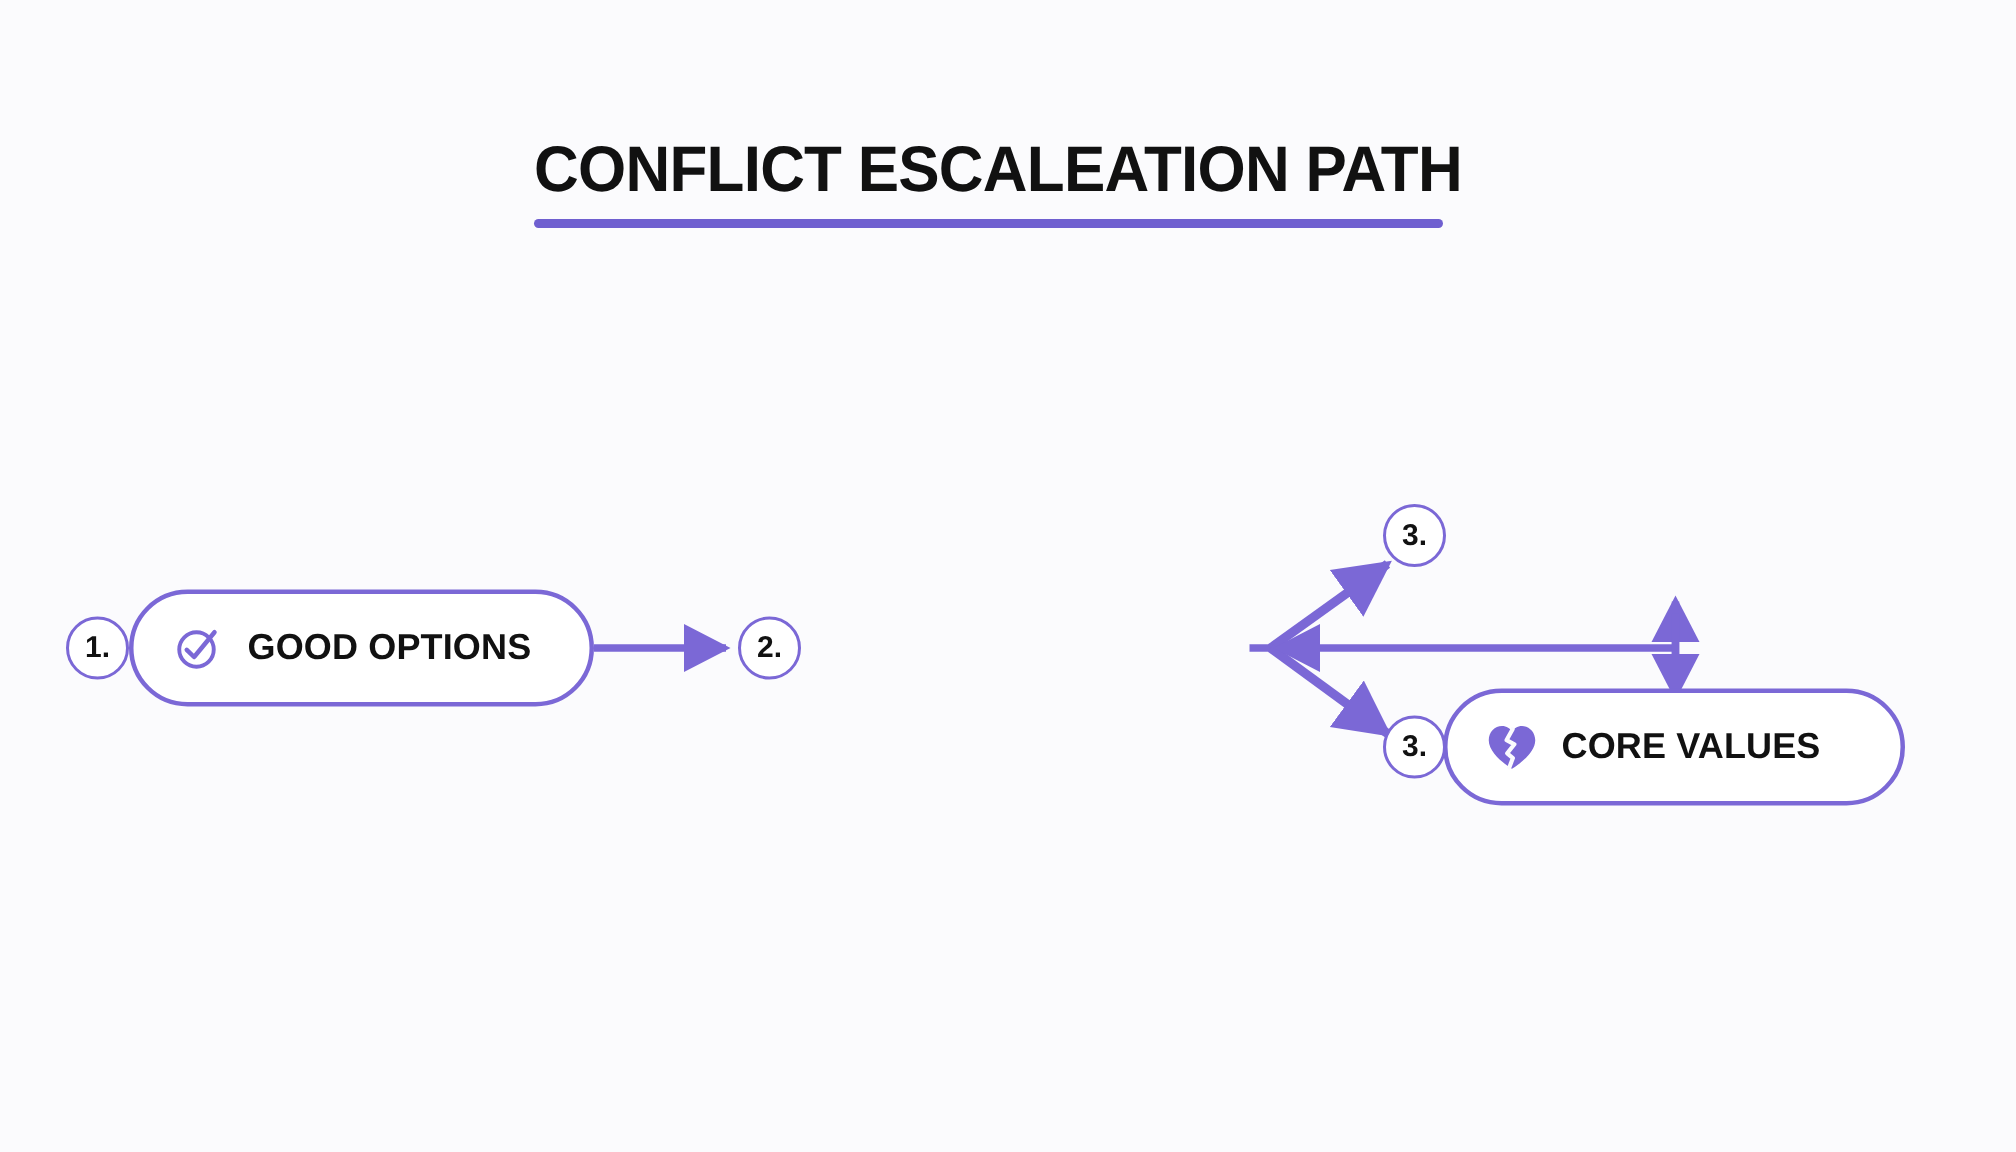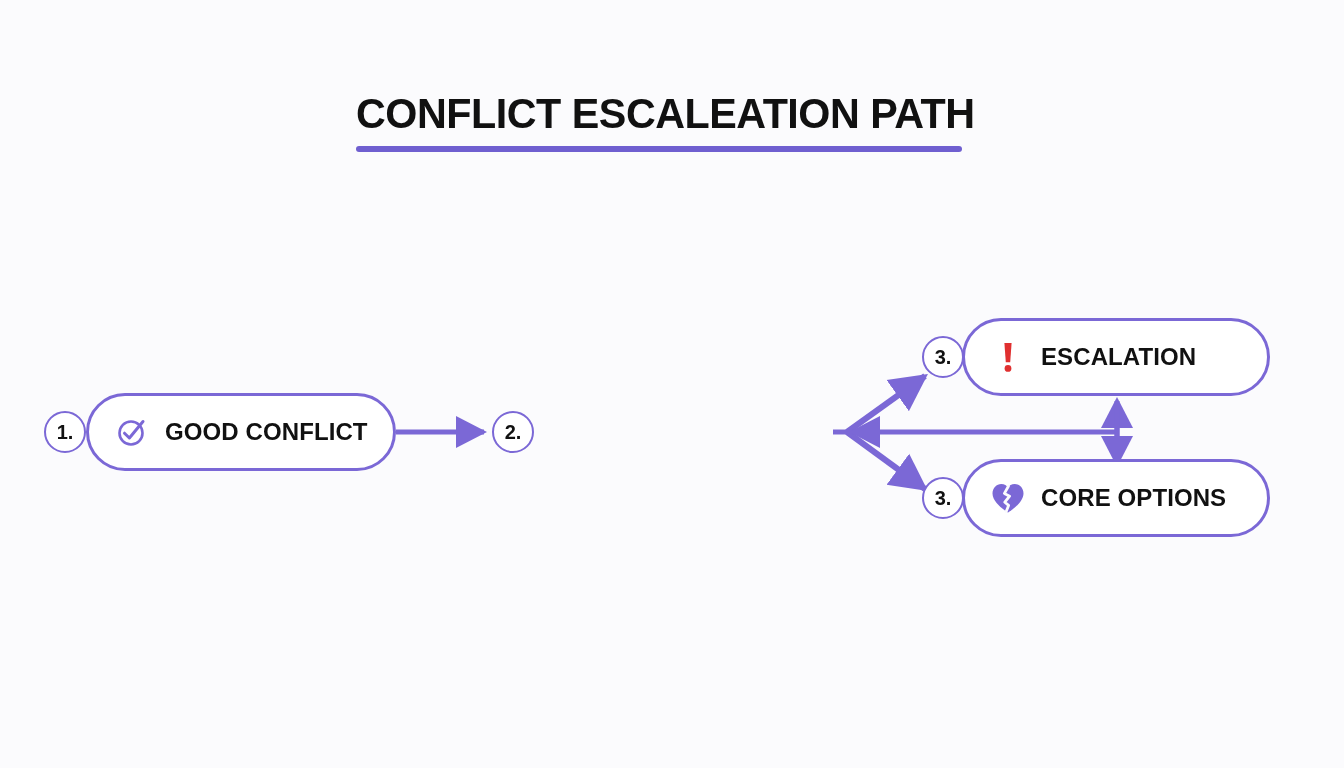--- a/index.html
+++ b/index.html
@@ -171,43 +171,34 @@
     </g>
   </svg>
 
   <div class="node node-pill" id="node-good-options">
     <span class="node-icon">
       <svg width="32" height="32" viewBox="0 0 32 32">
         <circle cx="15" cy="17" r="11.5" fill="none" stroke="#7b68d6" stroke-width="2.6"></circle>
         <path d="M8.5 17.2 L13.4 22 L27 5.5" fill="none" stroke="#7b68d6" stroke-width="3" stroke-linecap="round" stroke-linejoin="round"></path>
       </svg>
     </span>
-    <span class="node-label">GOOD CONFLICT</span>
+    <span class="node-label">GOOD OPTIONS</span>
   </div>
   <div class="badge" id="badge-1">1.</div>
 
   <div class="badge" id="badge-2">2.</div>
 
-  <div class="node node-pill" id="node-escalation">
-    <span class="node-icon">
-      <svg width="26" height="32" viewBox="0 0 26 32">
-        <path d="M9.4 2 h7.2 l-1.4 19.2 h-4.4 Z" fill="#e03030"></path>
-        <circle cx="13" cy="27.4" r="3.4" fill="#e03030"></circle>
-      </svg>
-    </span>
-    <span class="node-label">ESCALATION</span>
-  </div>
   <div class="badge" id="badge-3a">3.</div>
 
   <div class="node node-pill" id="node-core-values">
     <span class="node-icon">
       <svg width="34" height="32" viewBox="0 0 34 32">
         <path d="M17 30.5 C17 30.5 1.5 21.5 1.5 11.5 C1.5 6 5.6 2 10.3 2
                  C13.4 2 15.9 3.6 17 6 C18.1 3.6 20.6 2 23.7 2
                  C28.4 2 32.5 6 32.5 11.5 C32.5 21.5 17 30.5 17 30.5 Z" fill="#7b68d6"></path>
         <path d="M17.4 4.2 L13.4 11.4 L18.6 14.2 L13.8 20.2 L17.6 23.4 L15.2 29.6" fill="none" stroke="#fbfbfd" stroke-width="2.8" stroke-linejoin="round" stroke-linecap="round"></path>
       </svg>
     </span>
-    <span class="node-label">CORE OPTIONS</span>
+    <span class="node-label">CORE VALUES</span>
   </div>
   <div class="badge" id="badge-3b">3.</div>
 
 </div>
 
 </body></html>

